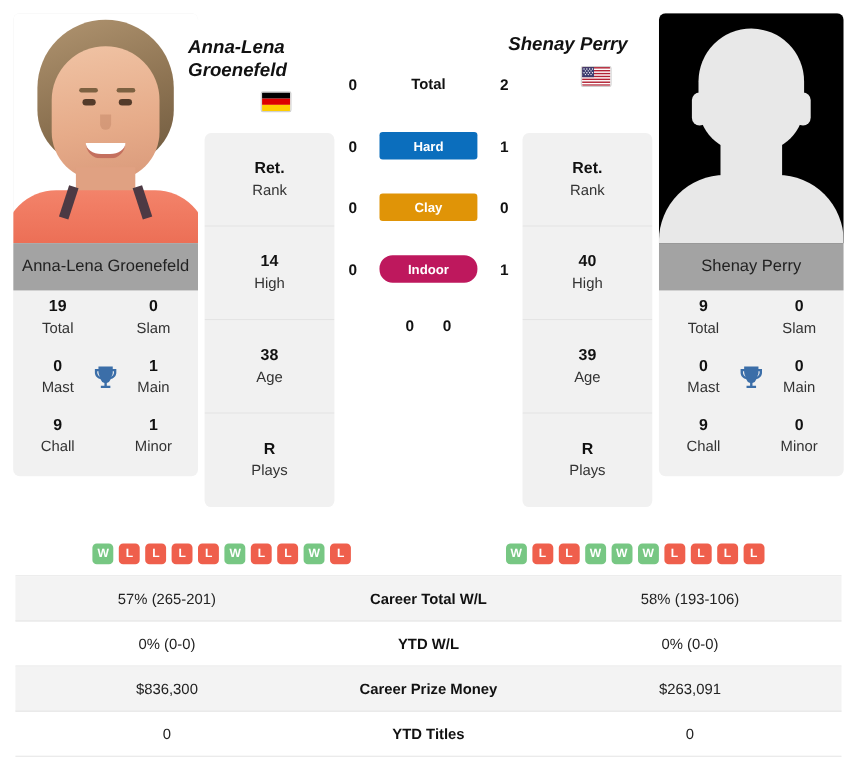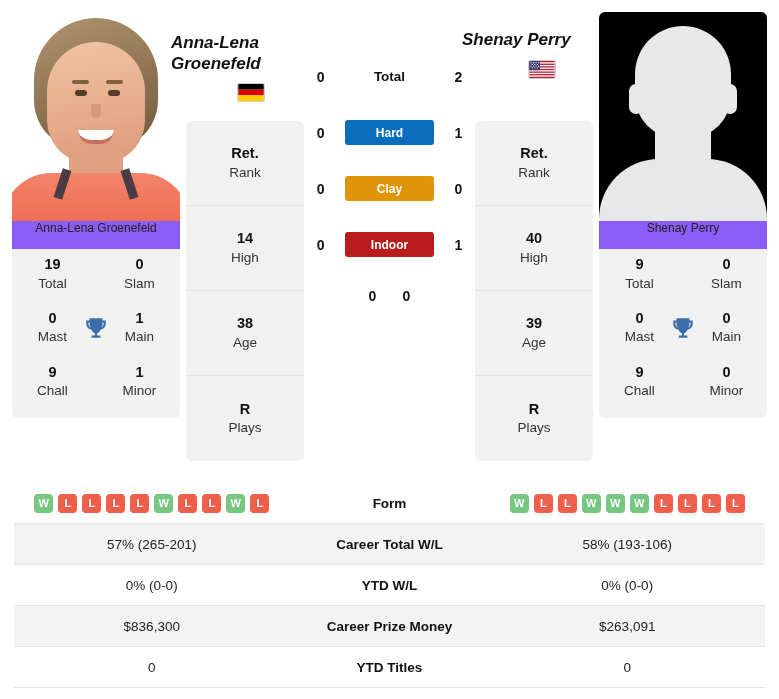--- a/index.html
+++ b/index.html
@@ -36,24 +36,24 @@
 
   .photo-frame {
     position: relative;
     height: 209px;
     width: 100%;
     overflow: hidden;
   }
   .photo-frame.dark { background: #000000; }
   .photo-caption {
     text-align: center;
-    font-size: 12px;
+    font-size: 15px;
     color: #222;
-    padding: 0 4px 14px;
-    background: #8b5cf6;
+    padding: 12px 4px 14px;
+    background: #a3a3a3;
     white-space: nowrap;
   }
 
   
   .portrait { position: absolute; inset: 0; background: #ffffff; }
   .p-hair {
     position: absolute; left: 50%; top: 6px; transform: translateX(-50%);
     width: 124px; height: 132px; border-radius: 62px 62px 50px 50px;
     background: linear-gradient(160deg,#b09470 0%, #8d7352 55%, #6f5a3f 100%);
   }
@@ -312,21 +312,21 @@
       </div>
 
       <div class="surface-row" style="top:176px;">
         <div class="surf-num">0</div>
         <div class="surf-bar" style="background:#e09407;">Clay</div>
         <div class="surf-num">0</div>
       </div>
 
       <div class="surface-row" style="top:232px;">
         <div class="surf-num">0</div>
-        <div class="surf-bar" style="background:#b91c1c;">Indoor</div>
+        <div class="surf-bar" style="background:#be185d;border-radius:12px;">Indoor</div>
         <div class="surf-num">1</div>
       </div>
 
       <div class="surface-row" style="top:288px;">
         <div class="surf-num">0</div>
         <div class="surf-num">0</div>
       </div>
 
     </div>
 
@@ -457,21 +457,20 @@
             <div class="badge L">L</div>
             <div class="badge L">L</div>
             <div class="badge L">L</div>
             <div class="badge W">W</div>
             <div class="badge L">L</div>
             <div class="badge L">L</div>
             <div class="badge W">W</div>
             <div class="badge L">L</div>
           </div>
       </div>
-      <div class="tcell mid">Form</div>
       <div class="tcell">
         <div class="form-wrap" id="form-right">
             <div class="badge W">W</div>
             <div class="badge L">L</div>
             <div class="badge L">L</div>
             <div class="badge W">W</div>
             <div class="badge W">W</div>
             <div class="badge W">W</div>
             <div class="badge L">L</div>
             <div class="badge L">L</div>

